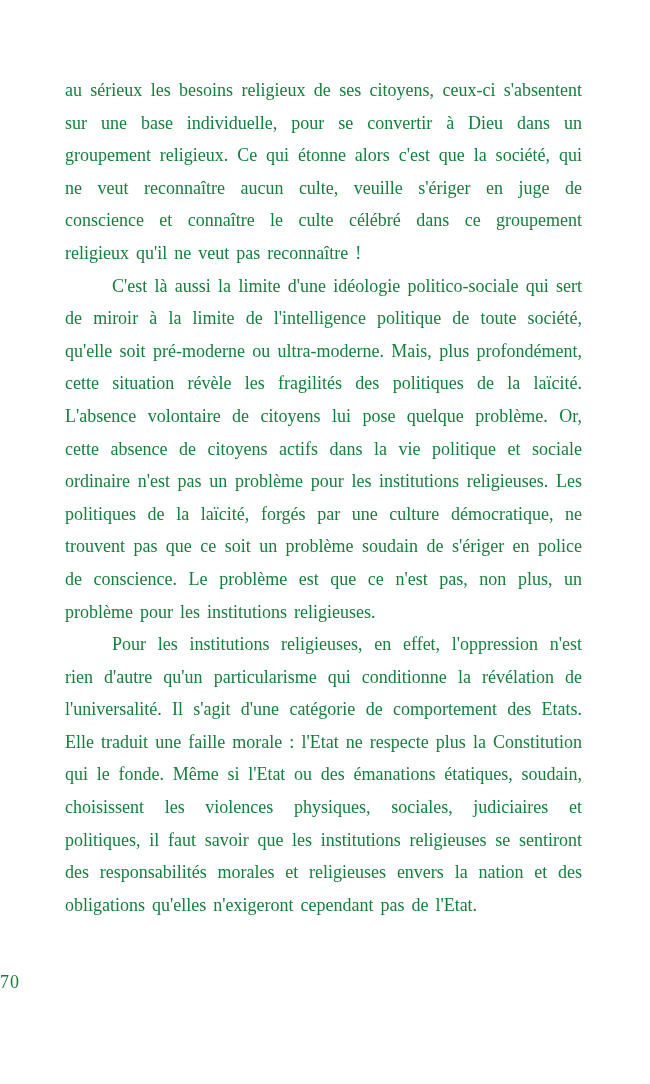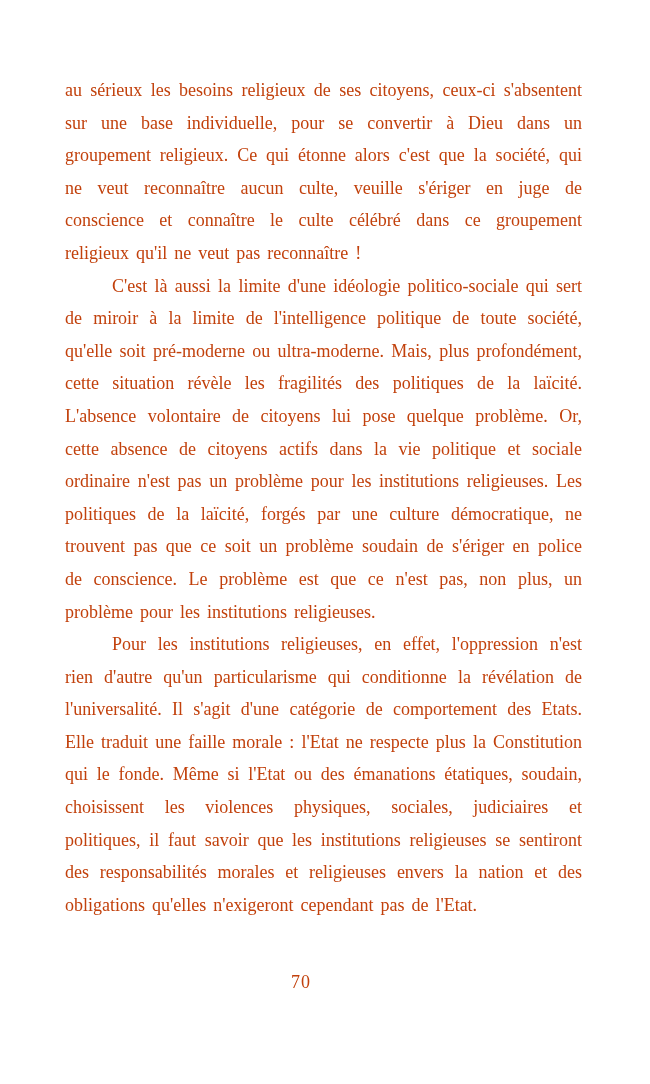--- a/index.html
+++ b/index.html
@@ -7,21 +7,21 @@
     padding: 0;
     background: #ffffff;
   }
   .page {
     position: relative;
     width: 602px;
     height: 1084px;
     background: #ffffff;
     overflow: hidden;
     font-family: "Liberation Serif", "DejaVu Serif", serif;
-    color: #c2410c;
+    color: #15803d;
   }
   .text-block {
     position: absolute;
     top: 74px;
     left: 65px;
     width: 517px;
     font-size: 18px;
     line-height: 32.6px;
     text-align: justify;
     word-spacing: 2.5px;
@@ -32,21 +32,21 @@
     text-indent: 47px;
   }
   .text-block p.no-indent {
     text-indent: 0;
   }
   .page-number {
     position: absolute;
     top: 972px;
     left: 0;
     width: 100%;
-    text-align: center;
+    text-align: left;
     font-size: 18px;
     letter-spacing: 1px;
   }
 </style>
 </head>
 <body>
 
 <div class="page">
   <div class="text-block">
     <p class="no-indent">au sérieux les besoins religieux de ses citoyens, ceux-ci s'absentent sur une base individuelle, pour se convertir à Dieu dans un groupement religieux. Ce qui étonne alors c'est que la société, qui ne veut reconnaître aucun culte, veuille s'ériger en juge de conscience et connaître le culte célébré dans ce groupement religieux qu'il ne veut pas reconnaître !</p>

